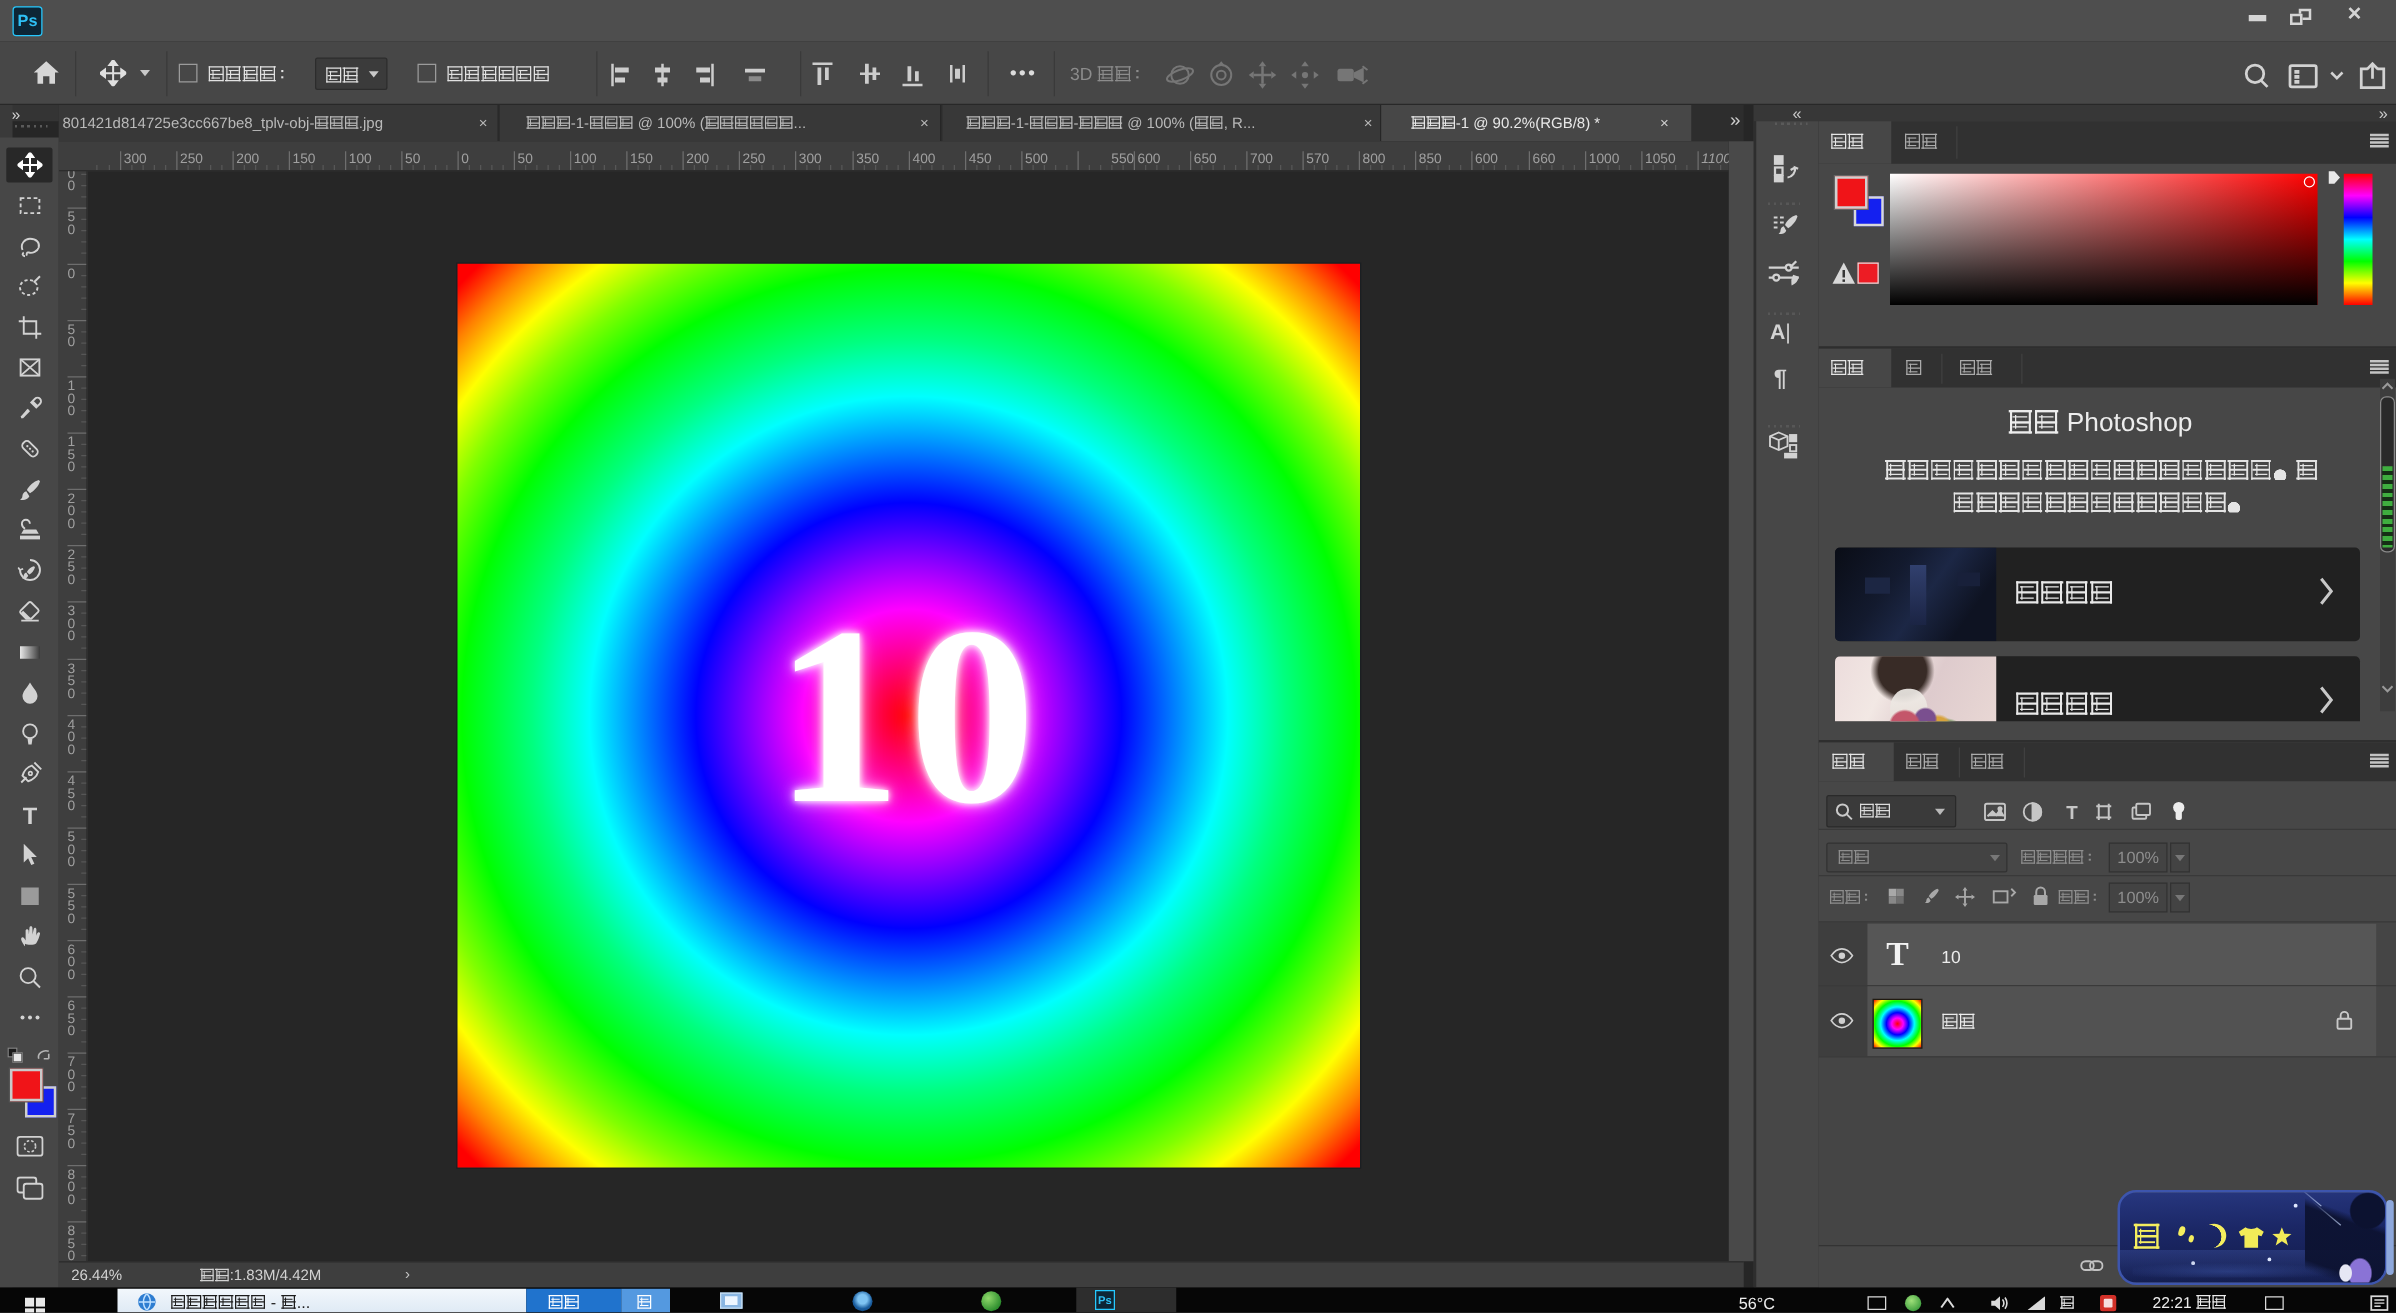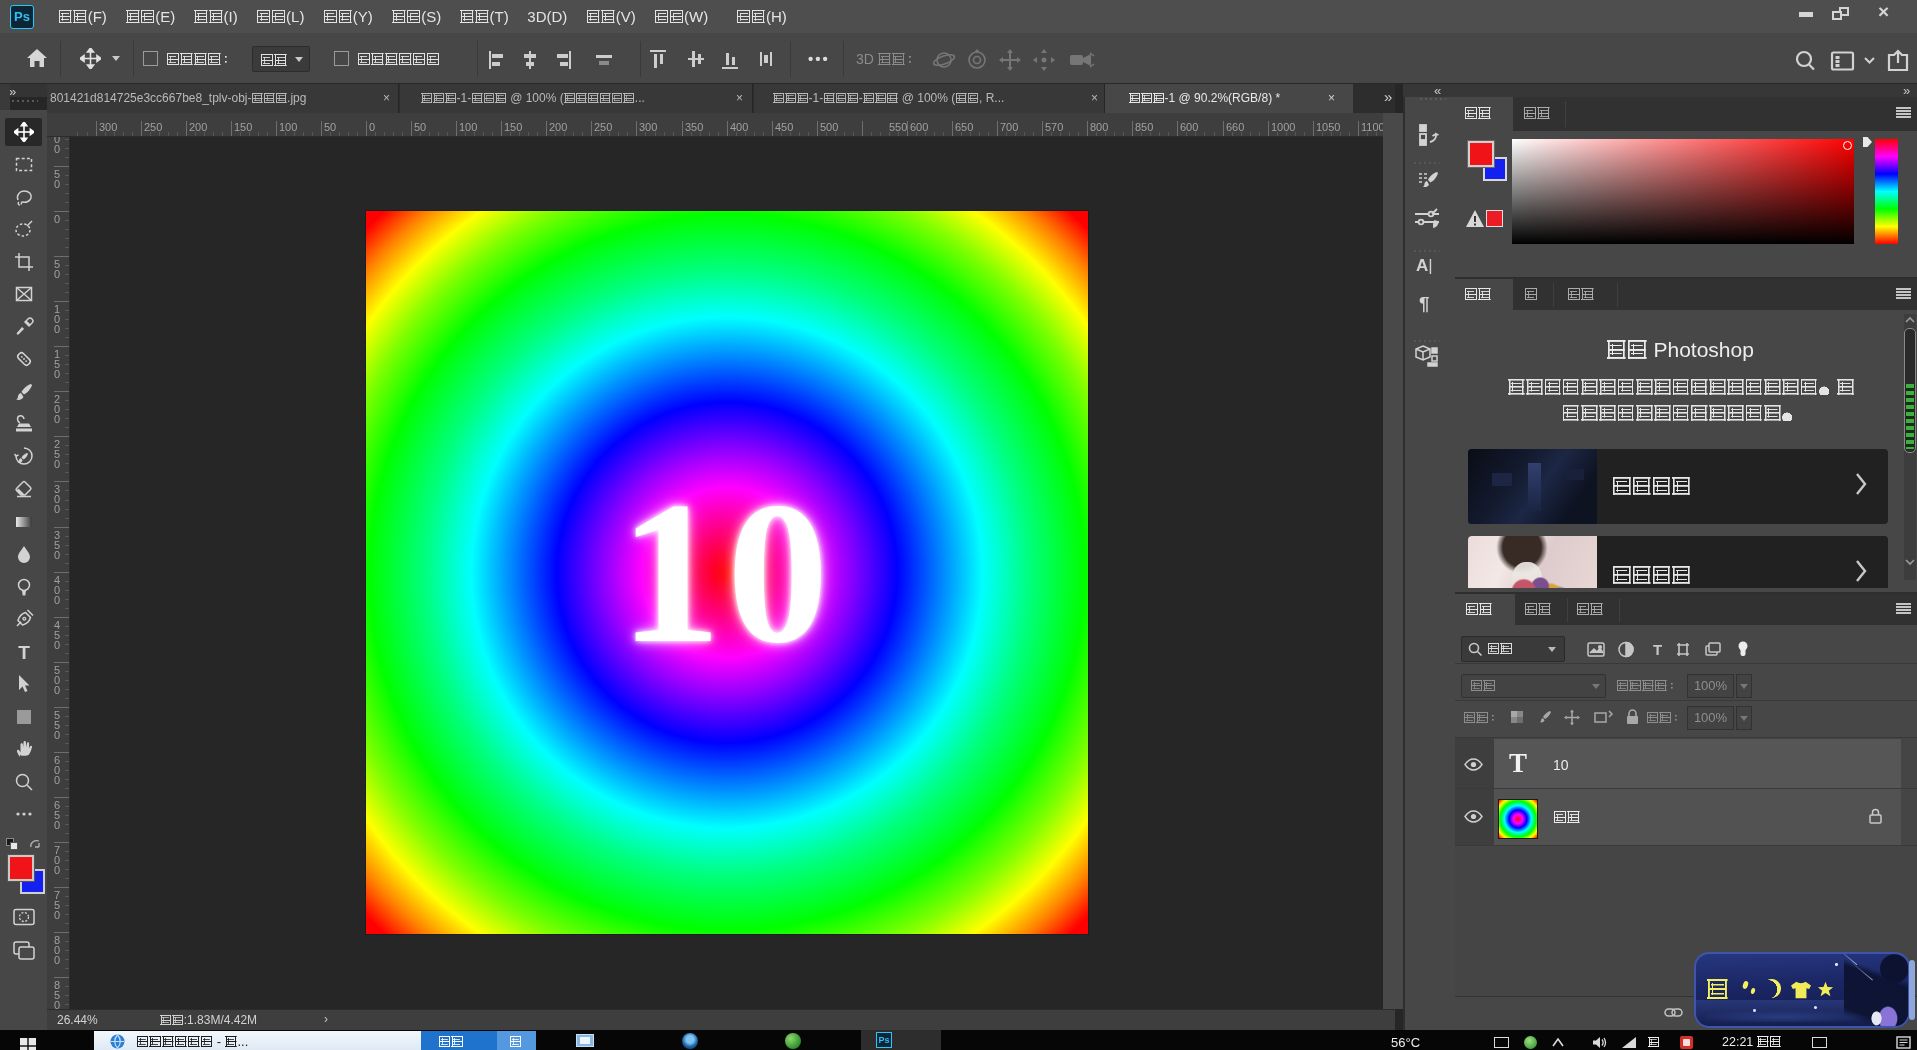--- a/index.html
+++ b/index.html
@@ -17,21 +17,20 @@
  background-repeat:no-repeat;}
 .zh b.p{background:radial-gradient(circle at 30% 78%,currentColor 0 28%,transparent 30%);}
 .zh b.c{background:linear-gradient(currentColor,currentColor) 30% 30%/14% 14% no-repeat,linear-gradient(currentColor,currentColor) 30% 75%/14% 14% no-repeat;}
 svg{display:block;}
 </style></head>
 <body>
 <div id="page">
 
 <div class="ab" style="left:0;top:0;width:1917px;height:33px;background:#4e4e4e;"></div>
 <div class="ab" style="left:10px;top:5px;width:24px;height:24px;background:#0d2636;border:1.5px solid #26c9ff;border-radius:3px;color:#2ec0f5;font-size:13px;font-weight:bold;text-align:center;line-height:21px;">Ps</div>
-<div class="ab zh" style="left:58px;top:8px;font-size:15px;color:#e4e4e4;white-space:pre;word-spacing:0.5px;"><b></b><b></b>(F)    <b></b><b></b>(E)    <b></b><b></b>(I)    <b></b><b></b>(L)    <b></b><b></b>(Y)    <b></b><b></b>(S)    <b></b><b></b>(T)    3D(D)    <b></b><b></b>(V)    <b></b><b></b>(W)      <b></b><b></b>(H)</div>
 <div class="ab" style="left:1799px;top:12px;width:14px;height:4.5px;background:#d5d5d5;"></div>
 <div class="ab" style="left:1839px;top:7px;width:10px;height:9px;border:2px solid #d5d5d5;"></div>
 <div class="ab" style="left:1832px;top:11px;width:10px;height:9px;border:2.5px solid #d5d5d5;background:#4e4e4e;"></div>
 <div class="ab" style="left:1878px;top:1px;font-size:19px;font-weight:bold;color:#d5d5d5;">×</div>
 
 <div class="ab" style="left:0;top:33px;width:1917px;height:51px;background:#474747;border-bottom:1px solid #282828;"></div>
 <div class="ab" id="opt-home" style="left:26px;top:47px;">
 <svg width="22" height="22" viewBox="0 0 22 22">
         <path d="M11 2 L21 11 H18 V20 H13.5 V14 H8.5 V20 H4 V11 H1 Z" fill="#d6d6d6"></path>
       </svg>
@@ -220,21 +219,21 @@
       <div class="ab" style="left:1088px;top:8px;font-size:11px;color:#a0a0a0;">850</div>
       <div class="ab" style="left:1130px;top:8px;width:1px;height:16px;background:#6e6e6e;"></div>
       <div class="ab" style="left:1133px;top:8px;font-size:11px;color:#a0a0a0;">600</div>
       <div class="ab" style="left:1176px;top:8px;width:1px;height:16px;background:#6e6e6e;"></div>
       <div class="ab" style="left:1179px;top:8px;font-size:11px;color:#a0a0a0;">660</div>
       <div class="ab" style="left:1221px;top:8px;width:1px;height:16px;background:#6e6e6e;"></div>
       <div class="ab" style="left:1224px;top:8px;font-size:11px;color:#a0a0a0;">1000</div>
       <div class="ab" style="left:1266px;top:8px;width:1px;height:16px;background:#6e6e6e;"></div>
       <div class="ab" style="left:1269px;top:8px;font-size:11px;color:#a0a0a0;">1050</div>
       <div class="ab" style="left:1311px;top:8px;width:1px;height:16px;background:#6e6e6e;"></div>
-      <div class="ab" style="left:1314px;top:8px;font-size:11px;color:#a0a0a0;">1100</div>
+      <div class="ab" style="left:1314px;top:8px;font-size:11px;color:#a0a0a0;font-style:italic;">1100</div>
       <div class="ab" style="left:30px;top:19px;width:1px;height:5px;background:#575757;"></div>
       <div class="ab" style="left:40px;top:19px;width:1px;height:5px;background:#575757;"></div>
       <div class="ab" style="left:58px;top:19px;width:1px;height:5px;background:#575757;"></div>
       <div class="ab" style="left:67px;top:19px;width:1px;height:5px;background:#575757;"></div>
       <div class="ab" style="left:76px;top:19px;width:1px;height:5px;background:#575757;"></div>
       <div class="ab" style="left:85px;top:19px;width:1px;height:5px;background:#575757;"></div>
       <div class="ab" style="left:103px;top:19px;width:1px;height:5px;background:#575757;"></div>
       <div class="ab" style="left:112px;top:19px;width:1px;height:5px;background:#575757;"></div>
       <div class="ab" style="left:121px;top:19px;width:1px;height:5px;background:#575757;"></div>
       <div class="ab" style="left:130px;top:19px;width:1px;height:5px;background:#575757;"></div>
@@ -730,21 +729,21 @@
     </div>
 <div id="panel-learn">
       <div class="ab" style="left:1455px;top:279px;width:462px;height:31px;background:#313131;"></div>
       <div class="ab" style="left:1553px;top:283px;width:1px;height:24px;background:#404040;"></div>
       <div class="ab" style="left:1617px;top:283px;width:1px;height:24px;background:#404040;"></div>
       <div class="ab" style="left:1455px;top:279px;width:58px;height:31px;background:#474747;"></div>
       <div class="ab" style="left:1464px;top:286px;font-size:14px;color:#e6e6e6;"><span class="zh"><b></b><b></b></span></div>
       <div class="ab" style="left:1524px;top:286px;font-size:14px;color:#ababab;"><span class="zh"><b></b></span></div>
       <div class="ab" style="left:1567px;top:286px;font-size:14px;color:#ababab;"><span class="zh"><b></b><b></b></span></div>
       <div class="ab" style="left:1896px;top:288px;width:15px;height:1.5px;background:#c4c4c4;box-shadow:0 3px 0 #c4c4c4,0 6px 0 #c4c4c4,0 9px 0 #c4c4c4;"></div>
-      <div class="ab" style="left:1455px;top:306px;width:462px;height:282px;overflow:hidden;">
+      <div class="ab" style="left:1455px;top:295px;width:462px;height:282px;overflow:hidden;">
         <div class="ab" style="left:0px;top:32px;width:450px;text-align:center;font-size:21px;color:#ededed;"><span class="zh"><b></b><b></b></span> Photoshop</div>
         <div class="ab" style="left:22px;top:68px;width:408px;text-align:center;font-size:18.5px;line-height:26px;color:#e4e4e4;"><span class="zh"><b></b><b></b><b></b><b></b><b></b><b></b><b></b><b></b><b></b><b></b><b></b><b></b><b></b><b></b><b></b><b></b><b></b><b class="p"></b><b></b><br><b></b><b></b><b></b><b></b><b></b><b></b><b></b><b></b><b></b><b></b><b></b><b></b><b class="p"></b></span></div>
         <div class="ab" style="left:13px;top:143px;width:420px;height:75px;background:#212121;border-radius:4px;overflow:hidden;">
           <div class="ab" style="left:0;top:0;width:129px;height:75px;background:linear-gradient(125deg,#0a0d16 0%,#131a2e 35%,#1c2745 55%,#0e1322 80%);"></div>
           <div class="ab" style="left:60px;top:14px;width:13px;height:48px;background:linear-gradient(#31406e,#1b2444);"></div>
           <div class="ab" style="left:24px;top:24px;width:20px;height:13px;background:#1c2643;"></div>
           <div class="ab" style="left:98px;top:20px;width:18px;height:11px;background:#18203a;"></div>
           <div class="ab" style="left:144px;top:26px;font-size:20px;color:#e8e8e8;"><span class="zh"><b></b><b></b><b></b><b></b></span></div>
           <div class="ab" style="left:386px;top:22px;">
             <svg width="14" height="26" viewBox="0 0 14 26">

